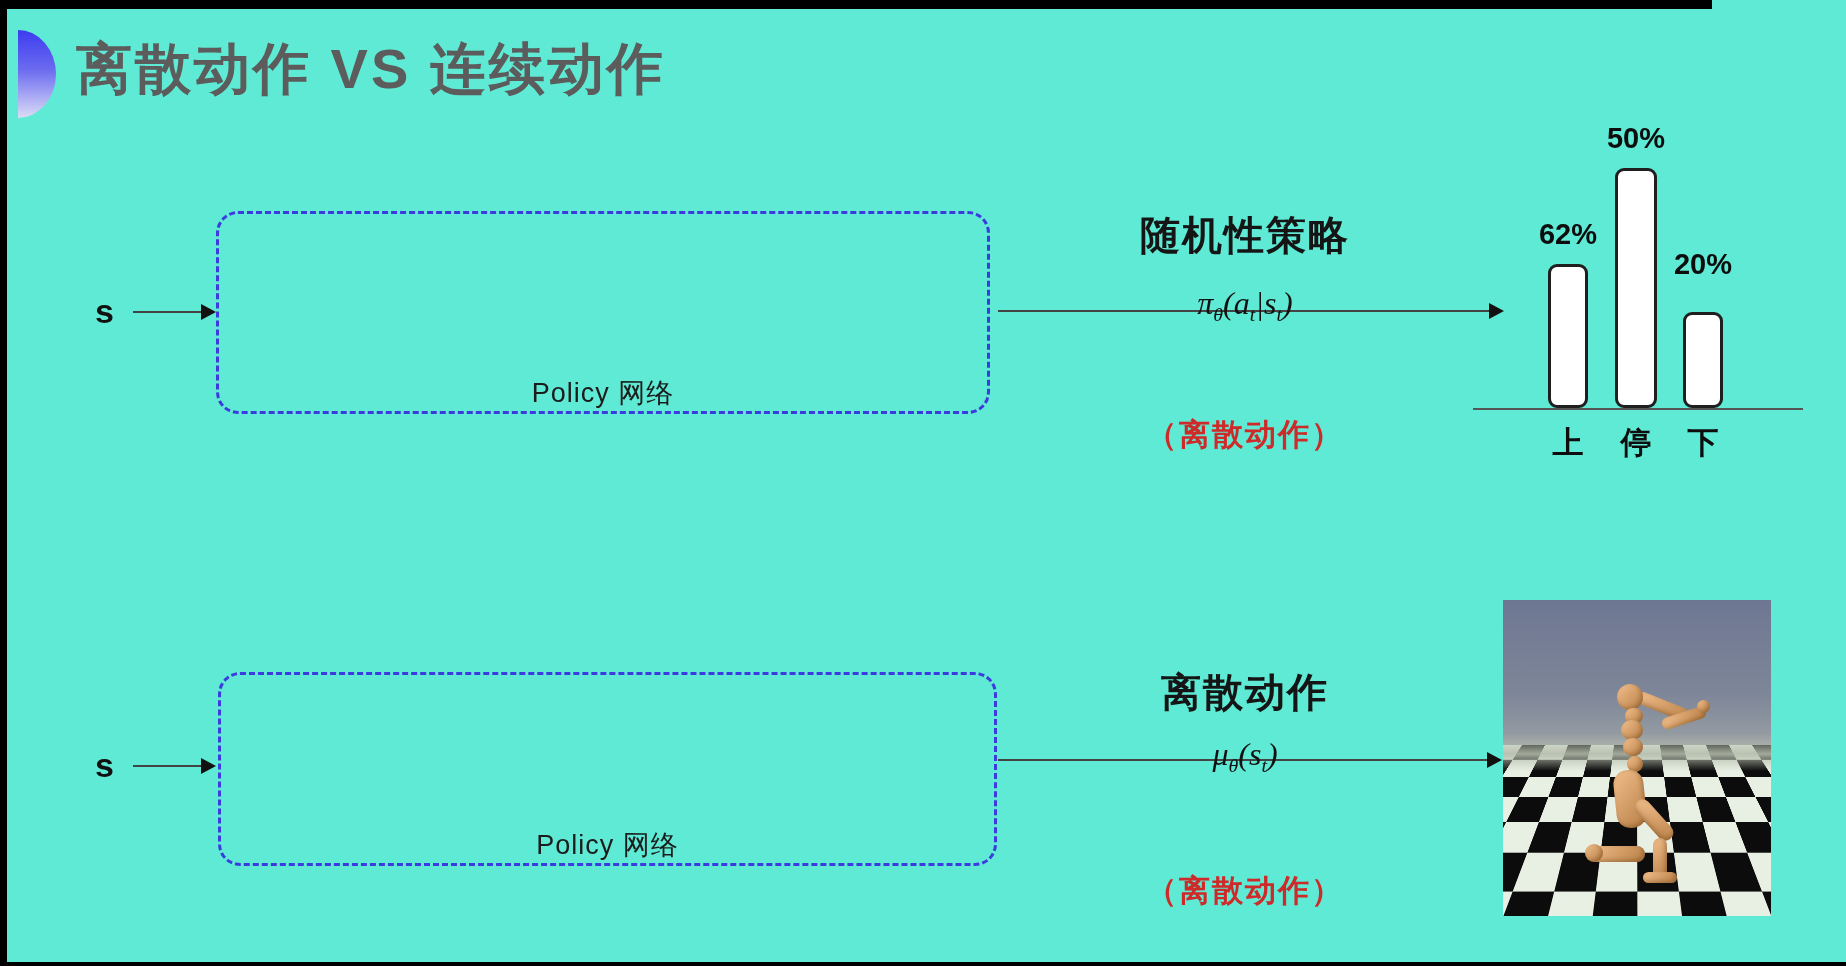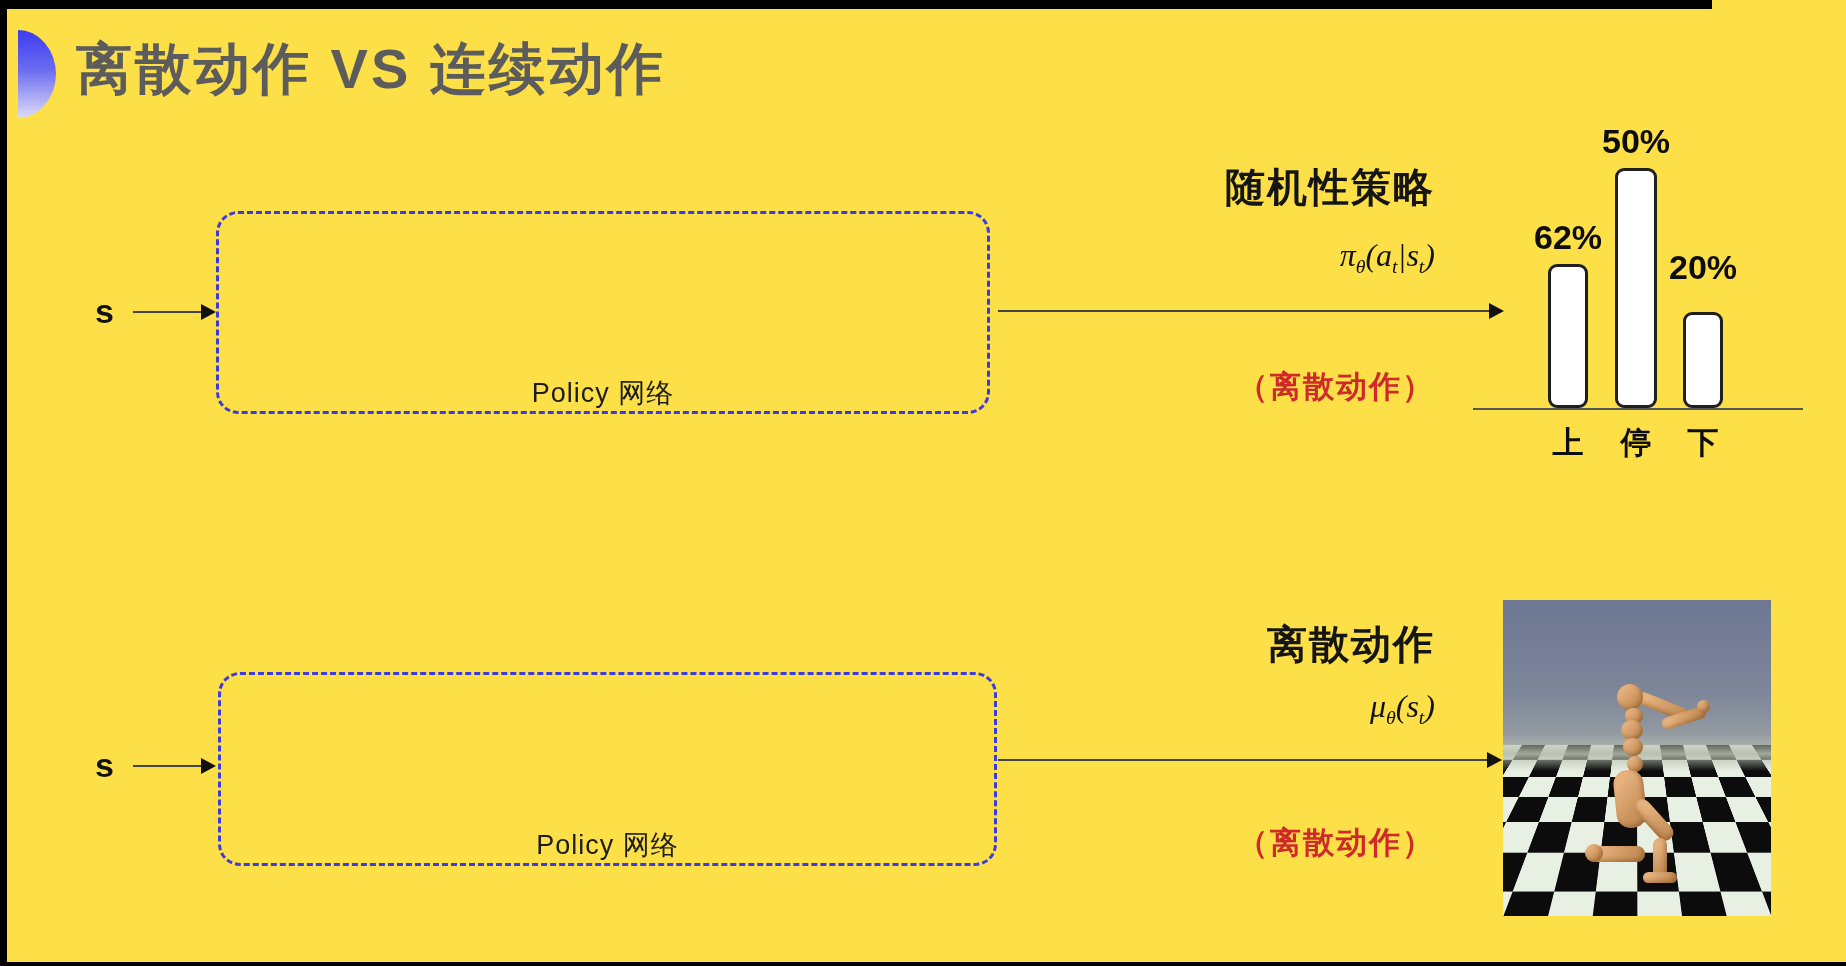--- a/index.html
+++ b/index.html
@@ -1,18 +1,18 @@
 <!DOCTYPE html>
 <html><head>
 <meta charset="utf-8">
 <style>
   html,body{margin:0;padding:0;background:#222;}
   #slide{
     position:relative; width:1846px; height:966px; overflow:hidden;
-    background:#fde047; font-family:"Liberation Sans", sans-serif; color:#111;
+    background:#5eead4; font-family:"Liberation Sans", sans-serif; color:#111;
   }
   
   .frame-top{position:absolute;left:0;top:0;width:1712px;height:9px;background:#000;}
   .frame-left{position:absolute;left:0;top:0;width:7px;height:966px;background:#000;}
   .frame-bottom{position:absolute;left:0;top:962px;width:1846px;height:4px;background:#000;}
 
   
   .title-icon{
     position:absolute; left:18px; top:30px; width:38px; height:88px;
     background:linear-gradient(180deg,#3c3cf0 0%,#6b6bf0 45%,#dcdcf7 100%);
@@ -28,31 +28,31 @@
   .arrow-line{position:absolute; height:2px; background:#444;}
   .arrow-head{position:absolute; width:0; height:0;
     border-top:8px solid transparent; border-bottom:8px solid transparent;
     border-left:15px solid #111;}
   .policy-box{
     position:absolute; border:3px dashed #3b3be0; border-radius:22px;
     background:transparent; display:flex; align-items:flex-end; justify-content:center;
   }
   .policy-box .box-label{font-size:27px; color:#1c1c1c; letter-spacing:1px;}
 
-  .out-col{position:absolute; width:380px; text-align:right;}
+  .out-col{position:absolute; width:380px; text-align:center;margin-top:48px;}
   .policy-type{font-size:40px; font-weight:700; color:#151515; letter-spacing:2px;}
   .formula{font-family:Liberation Serif, serif; font-style:italic; font-size:32px; color:#111;}
   .formula sub{font-size:0.62em; font-style:italic;}
   .action-note{font-size:31px; font-weight:700; color:#cf2a2a; letter-spacing:2px;}
 
   
   .bar-chart{position:absolute; left:1473px; top:108px; width:332px; height:352px;}
   .chart-baseline{position:absolute; left:0; top:300px; width:330px; height:2px; background:#555;}
   .bar{position:absolute; background:#fff; border:3px solid #1f1f1f; border-radius:9px; box-sizing:border-box;}
-  .bar-val{position:absolute; width:100px; text-align:center; font-size:34px; font-weight:600; color:#0d0d0d;}
+  .bar-val{position:absolute; width:100px; text-align:center; font-size:29px; font-weight:600; color:#0d0d0d;}
   .bar-cat{position:absolute; width:100px; text-align:center; font-size:31px; font-weight:600; color:#0d0d0d;}
 
   
   .sim-panel{position:absolute; left:1503px; top:600px; width:268px; height:316px; overflow:hidden;}
   .sim-sky{position:absolute; inset:0; background:linear-gradient(180deg,#6e7792 0%,#7e8699 30%,#99a0a4 46%,#a9b1a4 52%);}
   .sim-floor-wrap{position:absolute; left:0; top:0; width:100%; height:100%; overflow:hidden;}
   .sim-floor{
     position:absolute; left:-70%; top:46%; width:240%; height:170%;
     background:repeating-conic-gradient(#0c0c0c 0% 25%, #e8efe3 25% 50%);
     background-size:46px 46px;

